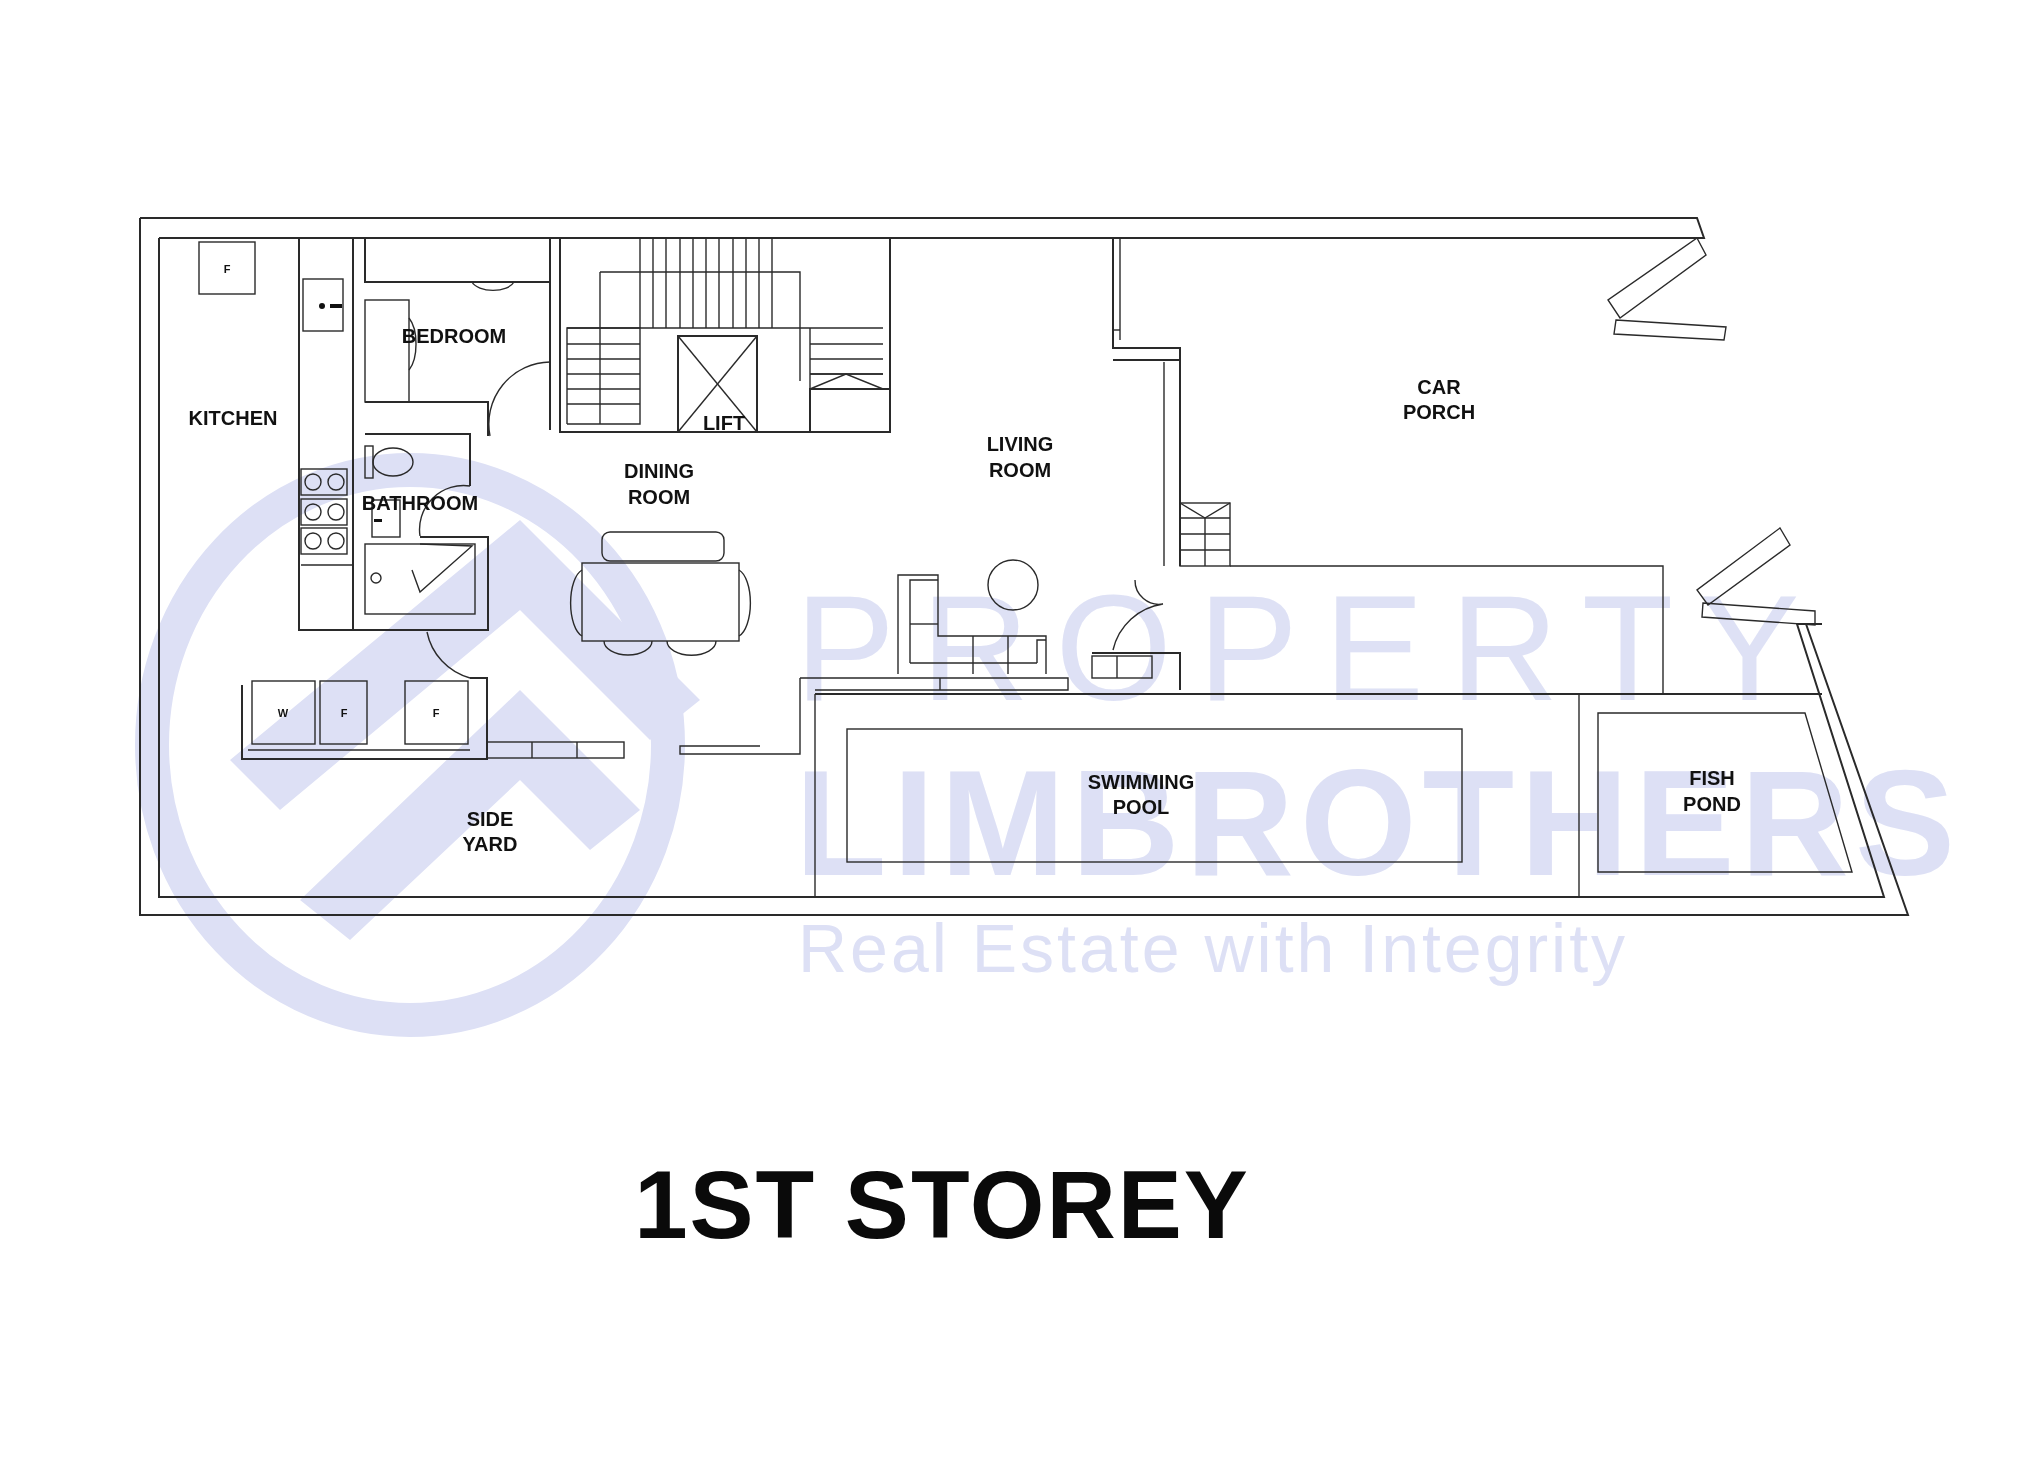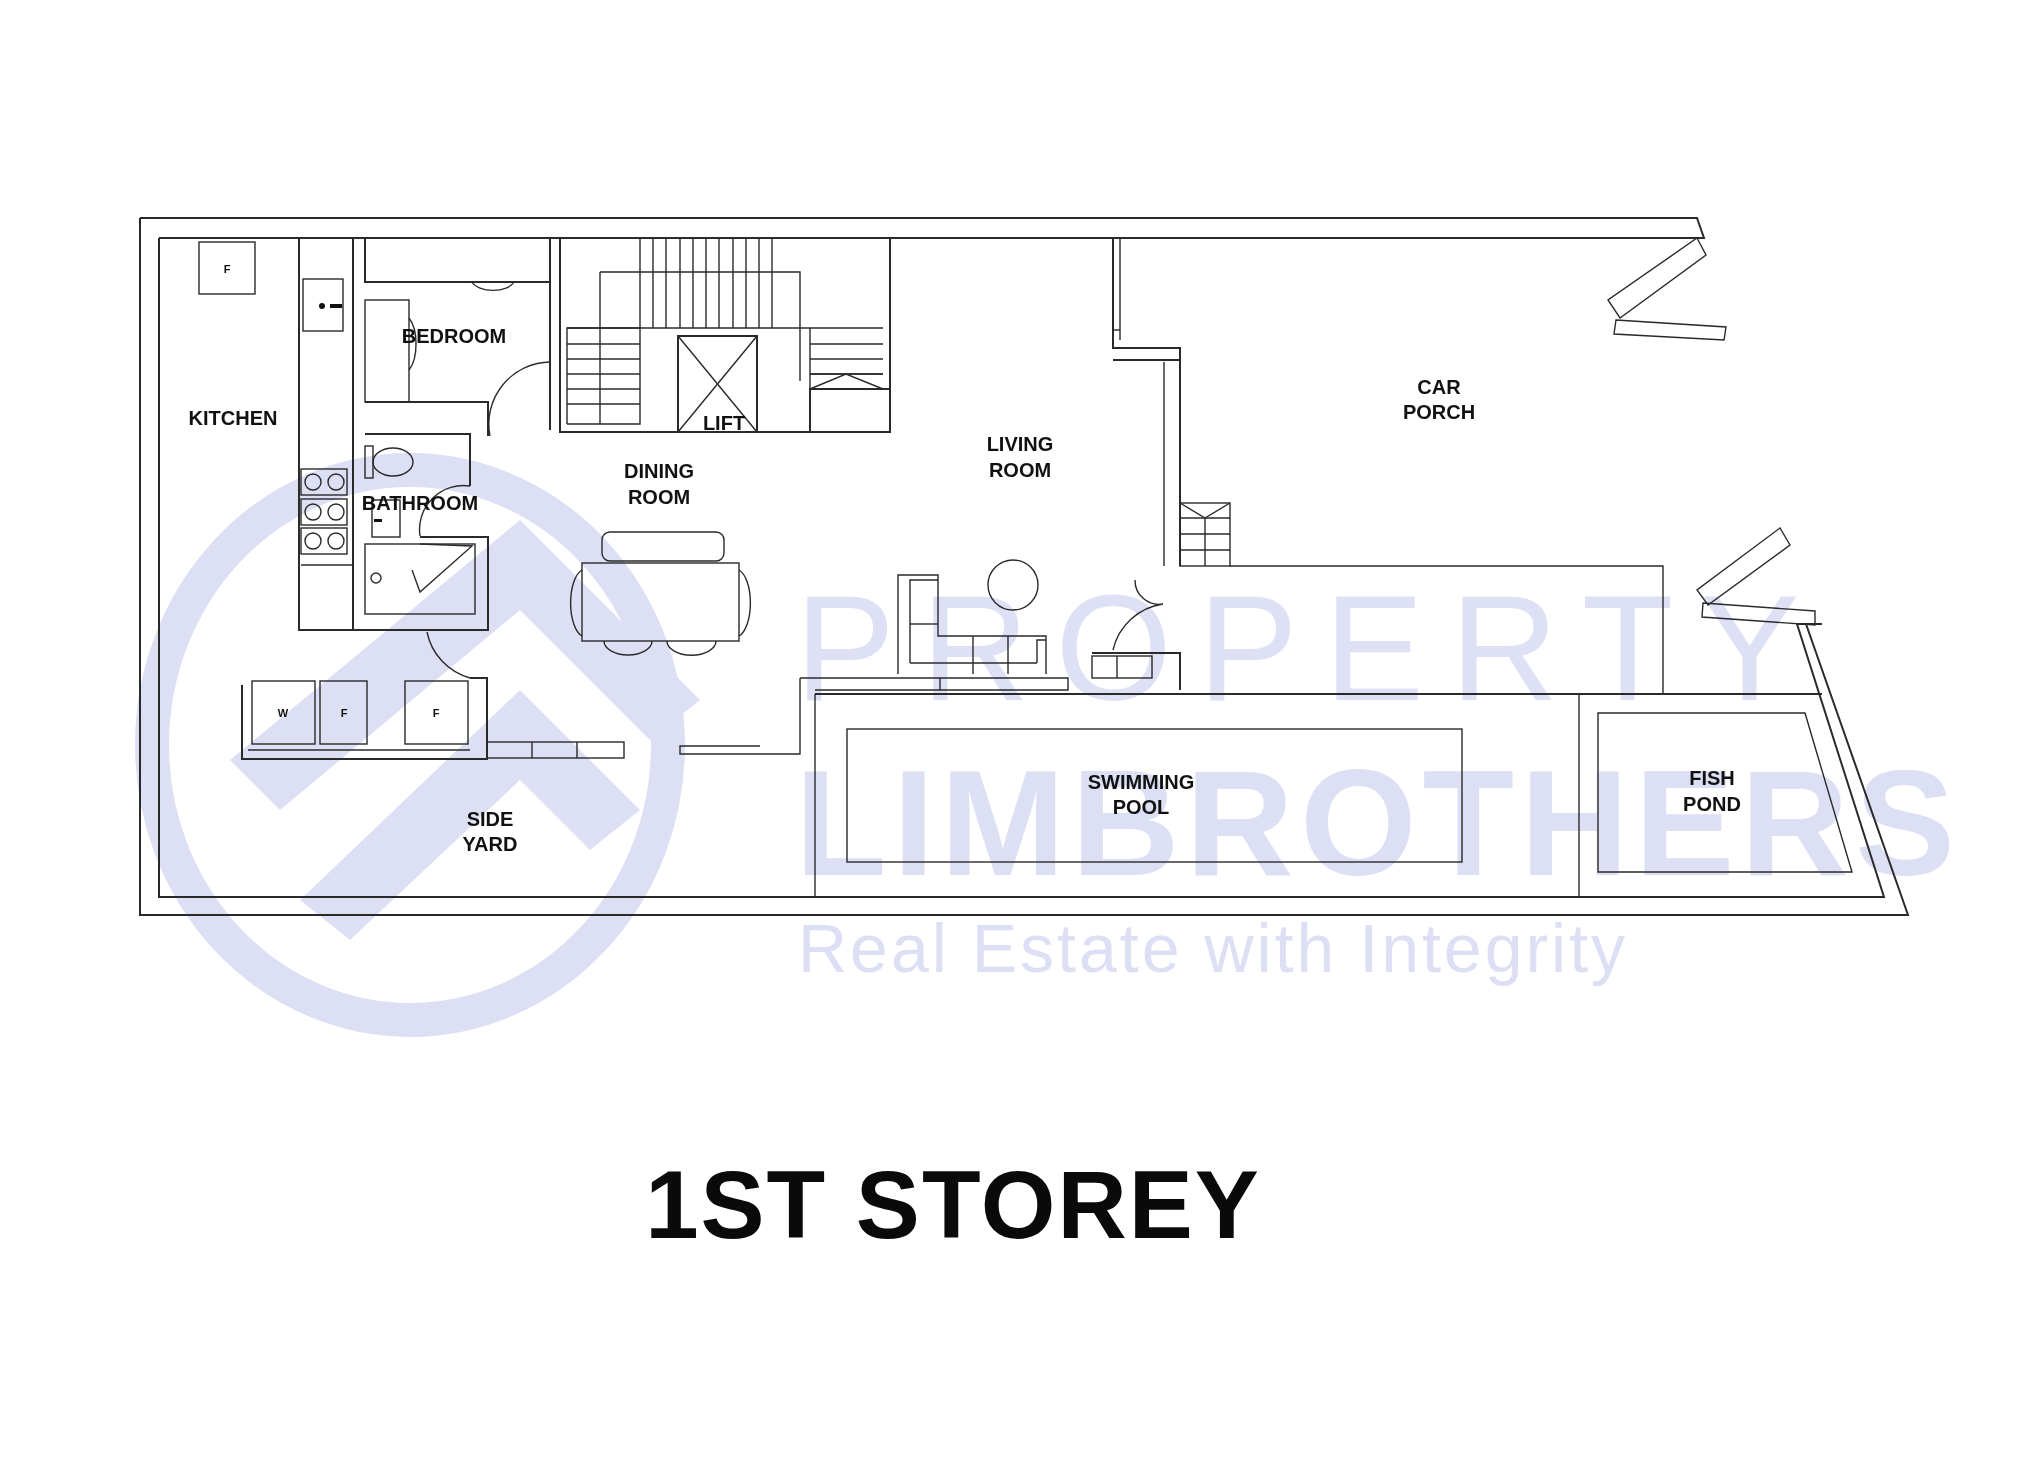--- a/index.html
+++ b/index.html
@@ -3,21 +3,21 @@
 <meta charset="utf-8">
 <style>
   html, body { margin:0; padding:0; background:#ffffff; }
   body { width:2034px; height:1482px; position:relative; overflow:hidden; font-family:"Liberation Sans", sans-serif; }
   #plan { position:absolute; left:0; top:0; width:2034px; height:1482px; }
   .lbl { font-family:"Liberation Sans", sans-serif; font-weight:bold; font-size:20px; fill:#111; text-anchor:middle; }
   .tiny { font-family:"Liberation Sans", sans-serif; font-weight:bold; font-size:11px; fill:#111; text-anchor:middle; }
   .wm { font-family:"Liberation Sans", sans-serif; fill:#dde0f5; }
   .w { fill:none; stroke:#2a2a2a; stroke-width:2; }
   .t { fill:none; stroke:#2a2a2a; stroke-width:1.4; }
-  .title { position:absolute; left:11px; width:1884px; top:1150px; text-align:center; font-family:"Liberation Sans", sans-serif; font-weight:bold; font-size:96px; letter-spacing:2px; color:#0a0a0a; }
+  .title { position:absolute; left:0; width:1884px; top:1150px; text-align:center; font-family:"Liberation Sans", sans-serif; font-weight:bold; font-size:96px; letter-spacing:2px; color:#0a0a0a; }
 </style>
 </head>
 <body>
 
 <svg id="plan" viewBox="0 0 2034 1482" xmlns="http://www.w3.org/2000/svg">
 
   <g>
     <ellipse cx="410" cy="745" rx="258" ry="275" fill="none" stroke="#dde0f5" stroke-width="34"></ellipse>
     <polygon points="230,760 520,520 700,700 650,740 520,610 280,810" fill="#dde0f5"></polygon>
     <polygon points="300,900 520,690 640,810 590,850 520,780 350,940" fill="#dde0f5"></polygon>

